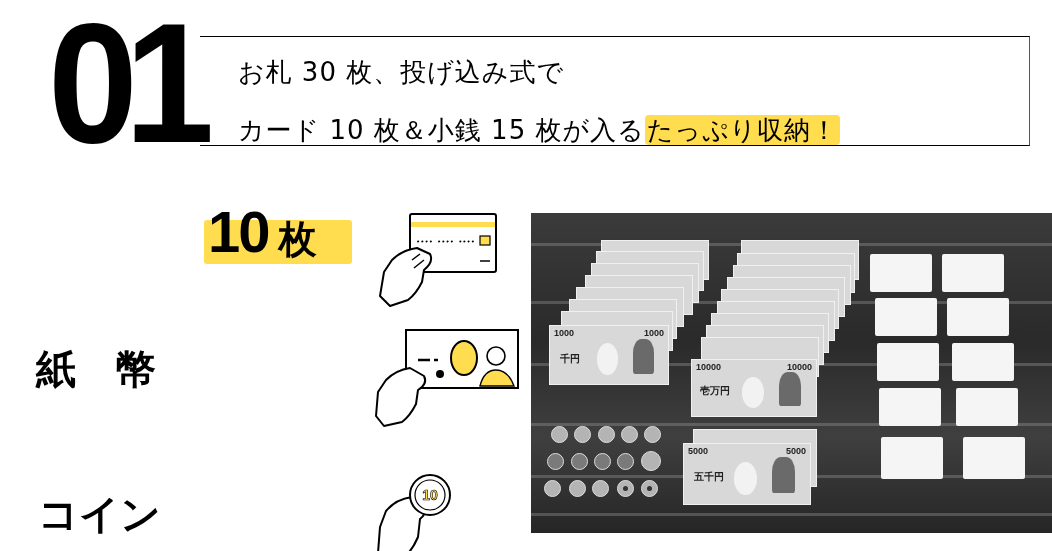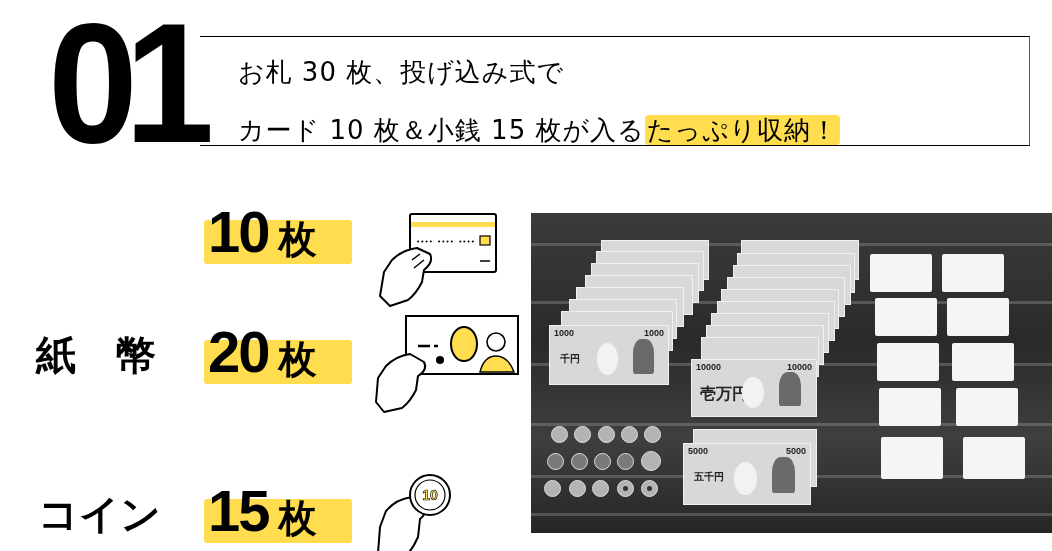--- a/index.html
+++ b/index.html
@@ -45,44 +45,36 @@
     <rect x="38" y="4" width="86" height="58" rx="2" fill="#fff" stroke="#000" stroke-width="2"></rect>
     <rect x="39" y="12" width="84" height="5" fill="#ffdd4f"></rect>
     <text x="44" y="34" font-size="7" font-family="DejaVu Sans Mono, monospace">•••• •••• ••••</text>
     <rect x="108" y="26" width="10" height="9" fill="#ffdd4f" stroke="#000" stroke-width="1.2"></rect>
     <line x1="108" y1="51" x2="118" y2="51" stroke="#000" stroke-width="1.5"></line>
     <path d="M20 50 Q30 40 45 38 L58 44 Q62 52 52 60 L50 72 Q44 84 36 90 L18 96 L8 86 L12 62 Z" fill="#fff" stroke="#000" stroke-width="2" stroke-linejoin="round"></path>
     <path d="M40 50 L48 44 M42 58 L52 50" stroke="#000" stroke-width="1.5"></path>
   </svg>
 </div>
 
-<div class="row" style="top:304px;">
+<div class="row" style="top:318px;">
   <div class="lbl" style="left:36px; top:26px;">紙　幣</div>
-  <div class="cnt" style="top:16px; height:64px;">
-    <div class="bg"></div>
-    <span class="n">20</span><span class="u">枚</span>
-  </div>
   <svg class="ico" style="left:372px; top:8px;" width="150" height="104" viewBox="0 0 150 104">
     <rect x="34" y="4" width="112" height="58" fill="#fff" stroke="#000" stroke-width="2"></rect>
     <line x1="46" y1="34" x2="58" y2="34" stroke="#000" stroke-width="2.5"></line>
     <line x1="62" y1="34" x2="66" y2="34" stroke="#000" stroke-width="2.5"></line>
     <circle cx="68" cy="48" r="4" fill="#000"></circle>
     <ellipse cx="92" cy="32" rx="13" ry="17" fill="#ffdd4f" stroke="#000" stroke-width="2"></ellipse>
     <circle cx="124" cy="30" r="9" fill="#fff" stroke="#000" stroke-width="1.6"></circle>
     <path d="M108 60 Q112 44 124 44 Q136 44 142 60 Z" fill="#ffdd4f" stroke="#000" stroke-width="1.4"></path>
     <path d="M14 54 Q24 44 38 42 L52 50 Q56 58 46 64 L44 78 Q38 90 30 96 L12 100 L4 90 L6 66 Z" fill="#fff" stroke="#000" stroke-width="2" stroke-linejoin="round"></path>
   </svg>
 </div>
 
 <div class="row" style="top:465px;">
   <div class="lbl" style="left:38px; top:24px;">コイン</div>
-  <div class="cnt" style="top:14px; height:64px;">
-    <div class="bg"></div>
-    <span class="n">15</span><span class="u">枚</span>
-  </div>
   <svg class="ico" style="left:372px; top:6px;" width="90" height="96" viewBox="0 0 90 96">
     <path d="M14 40 Q24 28 40 26 L52 32 Q56 42 48 48 L46 66 Q40 80 32 86 L16 92 L6 82 L8 56 Z" fill="#fff" stroke="#000" stroke-width="2" stroke-linejoin="round"></path>
     <circle cx="58" cy="24" r="20" fill="#fff" stroke="#000" stroke-width="2"></circle>
     <circle cx="58" cy="24" r="15" fill="#fff" stroke="#000" stroke-width="1.2"></circle>
     <text x="58" y="29" text-anchor="middle" font-size="14" font-weight="bold" fill="#ffdd4f" stroke="#000" stroke-width="0.6" font-family="Liberation Sans, sans-serif">10</text>
   </svg>
 </div>
 
 <div class="photo">
   <div class="wood" style="top:30px;"></div>
@@ -112,21 +104,21 @@
   <div class="bill" style="left:202px; top:52px; width:118px; height:40px;"></div>
   <div class="bill" style="left:196px; top:64px; width:118px; height:40px;"></div>
   <div class="bill" style="left:190px; top:76px; width:118px; height:40px;"></div>
   <div class="bill" style="left:186px; top:88px; width:118px; height:40px;"></div>
   <div class="bill" style="left:180px; top:100px; width:118px; height:40px;"></div>
   <div class="bill" style="left:175px; top:112px; width:118px; height:40px;"></div>
   <div class="bill" style="left:170px; top:124px; width:118px; height:40px;"></div>
   <div class="bill" style="left:160px; top:146px; width:126px; height:58px;">
     <span class="den" style="left:4px; top:2px;">10000</span>
     <span class="den" style="right:4px; top:2px;">10000</span>
-    <span class="den" style="left:8px; top:24px; font-size:16px;">壱万円</span>
+    <span class="den" style="left:8px; top:24px; font-size:10px;">壱万円</span>
     <div class="wm"></div>
       <div class="face"></div>
   </div>
 
   <div class="bill" style="left:162px; top:216px; width:124px; height:58px;"></div>
   <div class="bill" style="left:152px; top:230px; width:128px; height:62px;">
     <span class="den" style="left:4px; top:2px;">5000</span>
     <span class="den" style="right:4px; top:2px;">5000</span>
     <span class="den" style="left:10px; top:26px; font-size:10px;">五千円</span>
     <div class="wm"></div>

